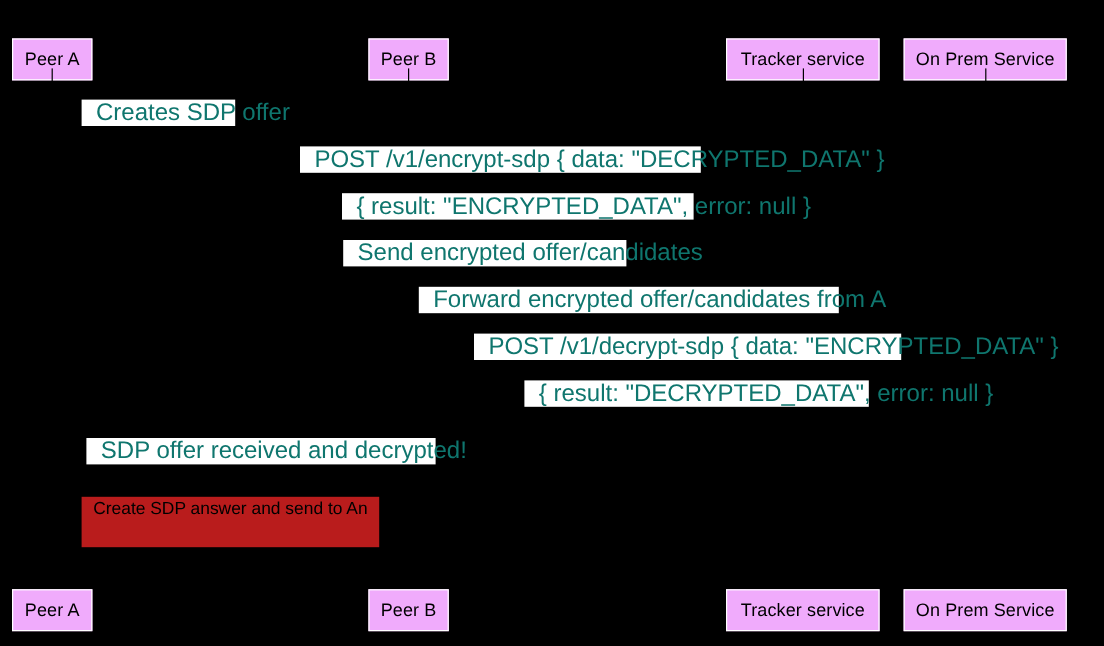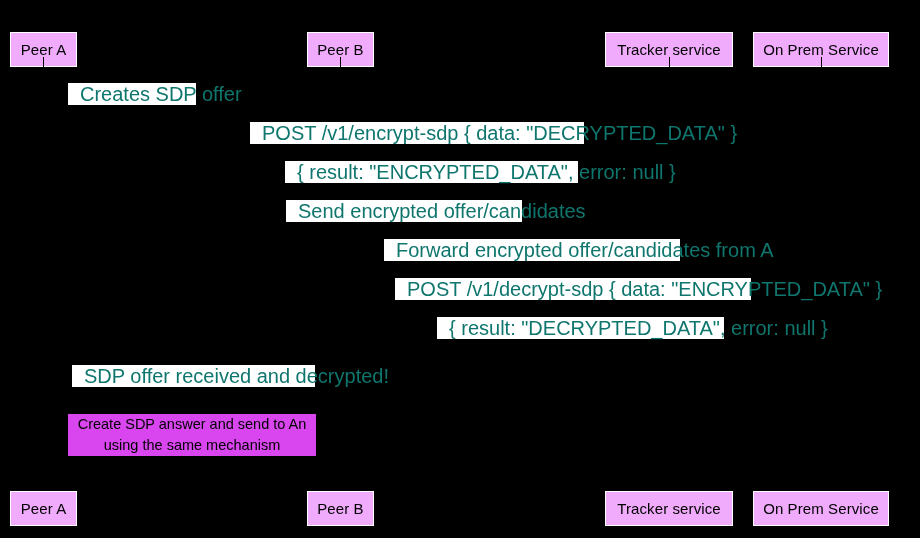--- a/index.html
+++ b/index.html
@@ -46,21 +46,21 @@
     line-height: 22px;
     height: 22px;
     white-space: nowrap;
     text-align: center;
     letter-spacing: 0px;
     padding-left: 12px;
   }
   .note-multiline {
     position: absolute;
     box-sizing: border-box;
-    background: #d946ef;
+    background: #b91c1c;
     color: #000000;
     font-size: 14.5px;
     line-height: 21px;
     text-align: center;
     white-space: normal;
     padding: 0;
   }
   .lifeline {
     position: absolute;
     width: 1px;
@@ -94,31 +94,30 @@
   <div class="lifeline" style="left:821px; top:57px; height:424px;"></div>
 
   <div class="msg" style="left:68px; top:83px; width:128px;">Creates SDP offer</div>
 
   <div class="msg" style="left:250px; top:122px; width:334px;">POST /v1/encrypt-sdp { data: "DECRYPTED_DATA" }</div>
 
   <div class="msg" style="left:285px; top:161px; width:293px;">{ result: "ENCRYPTED_DATA", error: null }</div>
 
   <div class="msg" style="left:238px; top:200px; width:236px;margin-left:48px;">Send encrypted offer/candidates</div>
 
-  <div class="msg" style="left:349px; top:239px; width:296px;margin-left:35px;">Forward encrypted offer/candidates from A</div>
+  <div class="msg" style="left:349px; top:239px; width:350px;">Forward encrypted offer/candidates from A</div>
 
   <div class="msg" style="left:395px; top:278px; width:356px;">POST /v1/decrypt-sdp { data: "ENCRYPTED_DATA" }</div>
 
   <div class="msg" style="left:437px; top:317px; width:287px;">{ result: "DECRYPTED_DATA", error: null }</div>
 
-  <div class="msg" style="left:72px; top:365px; width:243px;">SDP offer received and decrypted!</div>
+  <div class="msg" style="left:72px; top:365px; width:291px;">SDP offer received and decrypted!</div>
 
   <div class="note-multiline" style="left:68px; top:414px; width:248px; height:42px;">
     <div>Create SDP answer and send to An</div>
-    <div>using the same mechanism</div>
   </div>
 
   <div class="participant" style="left:10px; top:481px; width:67px; height:35px;">
     <span>Peer A</span>
   </div>
 
   <div class="participant" style="left:307px; top:481px; width:67px; height:35px;">
     <span>Peer B</span>
   </div>
 

